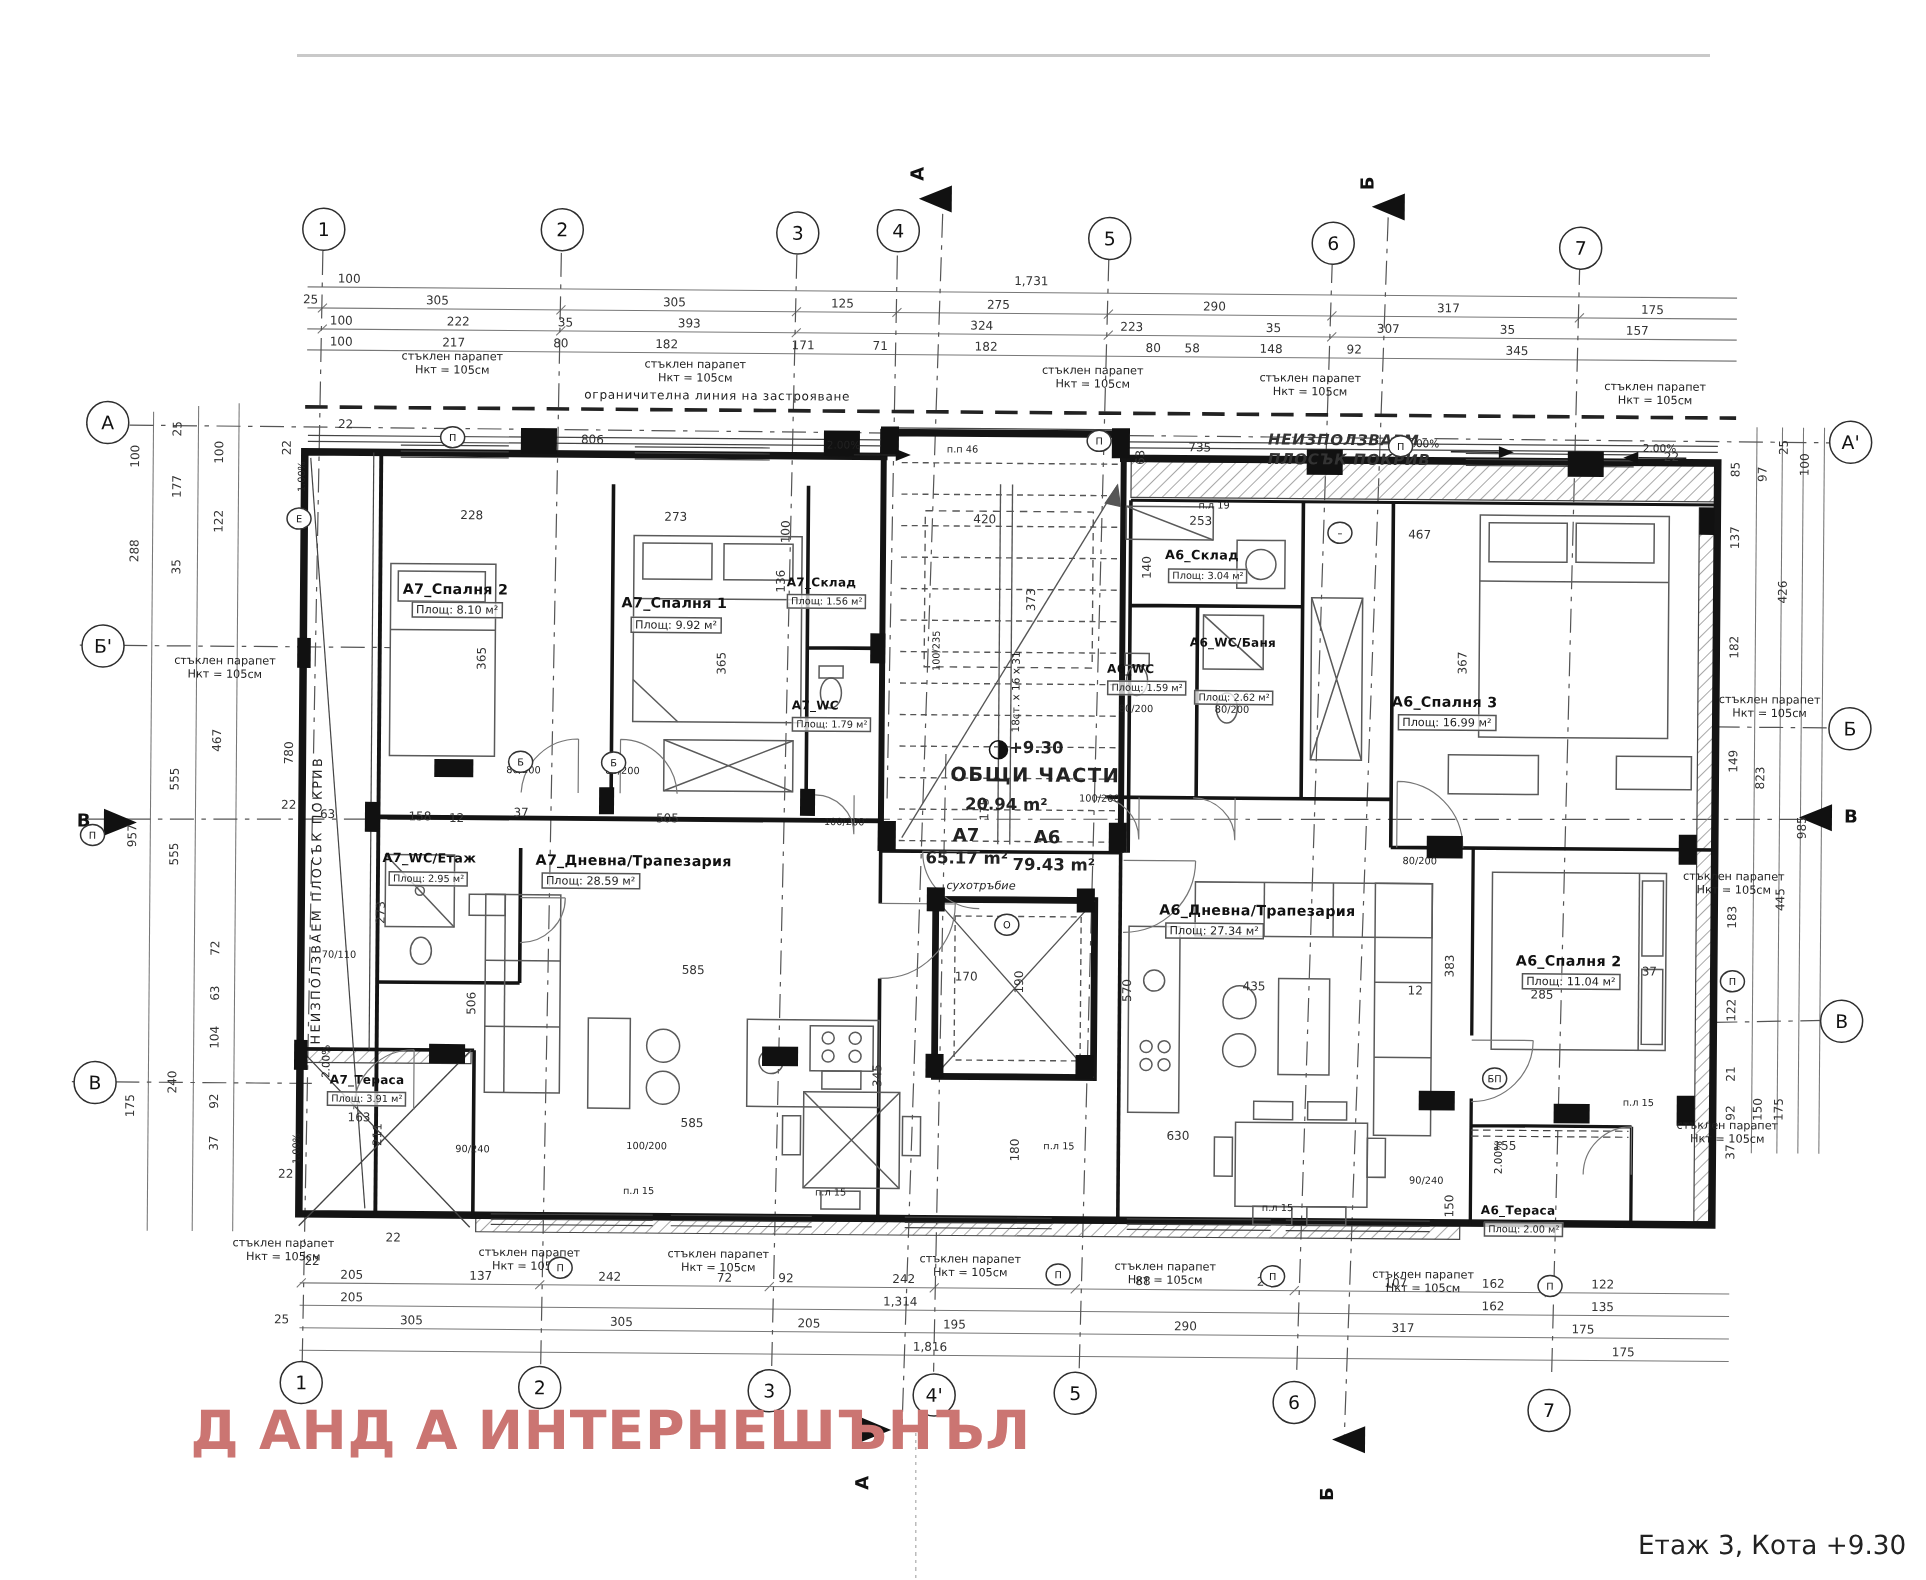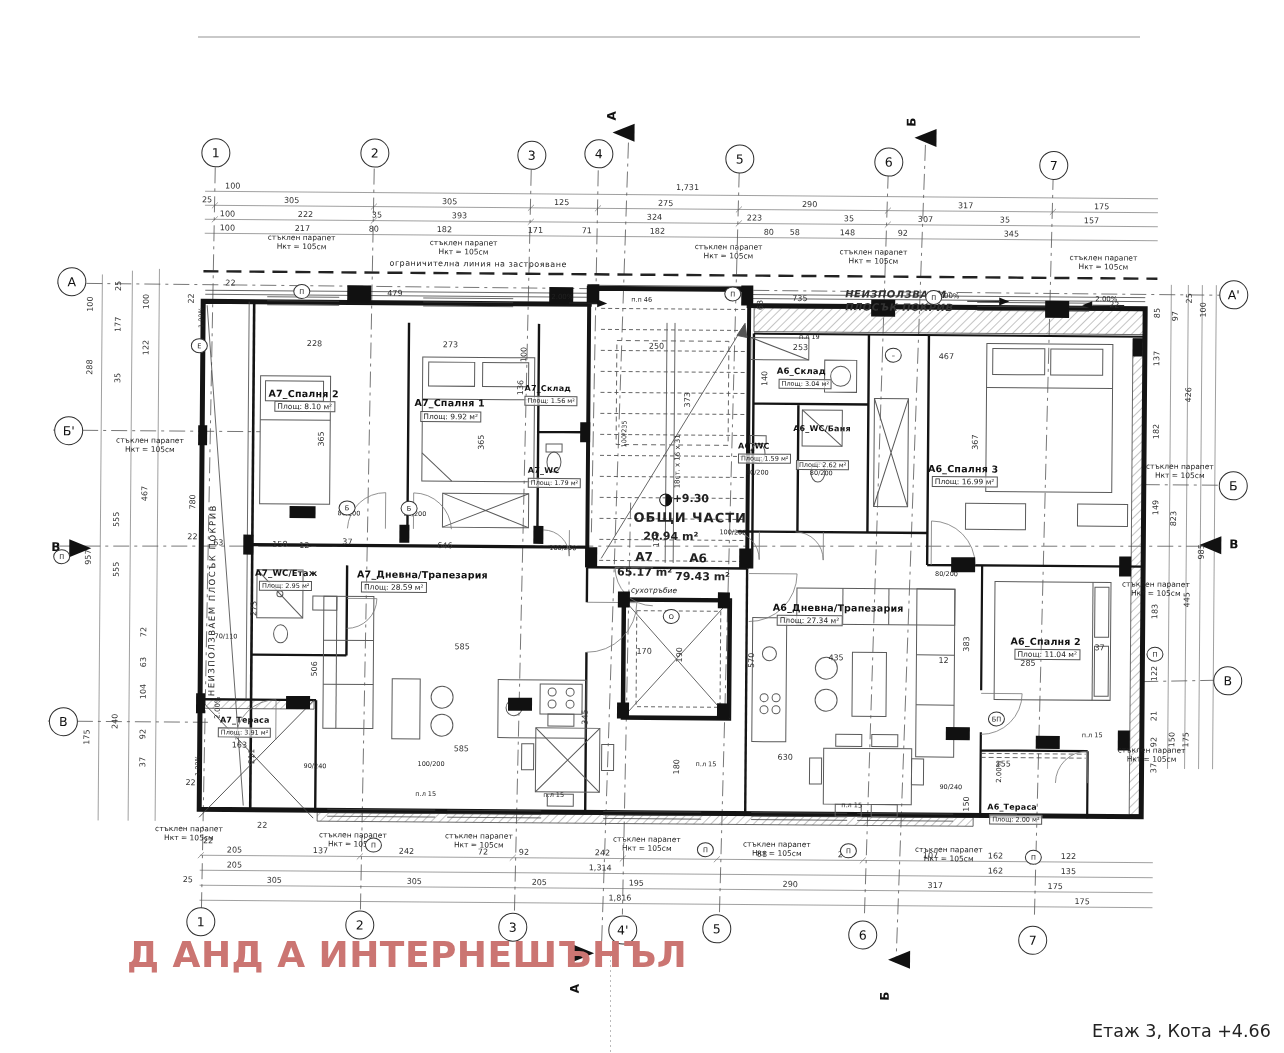--- a/index.html
+++ b/index.html
@@ -412,36 +412,36 @@
   <span class="lbl dim v" style="left:1181px;top:306px">97</span>
   <span class="lbl dim v" style="left:1181px;top:511px">823</span>
   <span class="lbl dim v" style="left:1181px;top:732px">150</span>
   <span class="lbl dim v" style="left:1195px;top:288px">25</span>
   <span class="lbl dim v" style="left:1195px;top:387px">426</span>
   <span class="lbl dim v" style="left:1195px;top:592px">445</span>
   <span class="lbl dim v" style="left:1195px;top:732px">175</span>
   <span class="lbl dim v" style="left:1209px;top:302px">100</span>
   <span class="lbl dim v" style="left:1209px;top:544px">985</span>
 
-  <span class="lbl dim" style="left:388px;top:289px">479</span>
+  <span class="lbl dim" style="left:388px;top:289px">806</span>
   <span class="lbl dim" style="left:308px;top:340px">228</span>
   <span class="lbl dim" style="left:444px;top:340px">273</span>
   <span class="lbl dim v" style="left:530px;top:352px">100</span>
   <span class="lbl dim v" style="left:328px;top:438px">365</span>
   <span class="lbl dim v" style="left:488px;top:440px">365</span>
   <span class="lbl dim v" style="left:527px;top:385px">136</span>
-  <span class="lbl dim" style="left:650px;top:340px">250</span>
+  <span class="lbl dim" style="left:650px;top:340px">420</span>
   <span class="lbl dim v" style="left:694px;top:396px">373</span>
   <span class="lbl dim" style="left:794px;top:340px">253</span>
   <span class="lbl dim" style="left:940px;top:348px">467</span>
   <span class="lbl dim v" style="left:982px;top:436px">367</span>
   <span class="lbl dim v" style="left:766px;top:298px">63</span>
   <span class="lbl dim" style="left:793px;top:291px">735</span>
   <span class="lbl dim" style="left:1110px;top:295px">22</span>
-  <span class="lbl dim" style="left:440px;top:541px">646</span>
+  <span class="lbl dim" style="left:440px;top:541px">505</span>
   <span class="lbl dim" style="left:275px;top:541px">158</span>
   <span class="lbl dim" style="left:302px;top:542px">12</span>
   <span class="lbl dim" style="left:216px;top:540px">63</span>
   <span class="lbl dim v" style="left:323px;top:668px">506</span>
   <span class="lbl dim v" style="left:262px;top:608px">273</span>
   <span class="lbl dim" style="left:458px;top:642px">585</span>
   <span class="lbl dim" style="left:458px;top:744px">585</span>
   <span class="lbl dim v" style="left:760px;top:656px">570</span>
   <span class="lbl dim" style="left:782px;top:750px">630</span>
   <span class="lbl dim" style="left:832px;top:650px">435</span>
@@ -569,13 +569,13 @@
   <div class="cm" style="left:992px;top:706px">БП</div>
   <div class="cm" style="left:666px;top:606px">О</div>
   <div class="cm" style="left:192px;top:339px">Е</div>
   <div class="cm" style="left:886px;top:343px">–</div>
 
 </div>
 
 <div class="scanline"></div>
 <div class="dotline"></div>
 <div class="watermark">Д АНД А ИНТЕРНЕШЪНЪЛ</div>
-<div class="footer">Етаж 3, Кота +4.66</div>
+<div class="footer">Етаж 3, Кота +9.30</div>
 
 </body></html>

